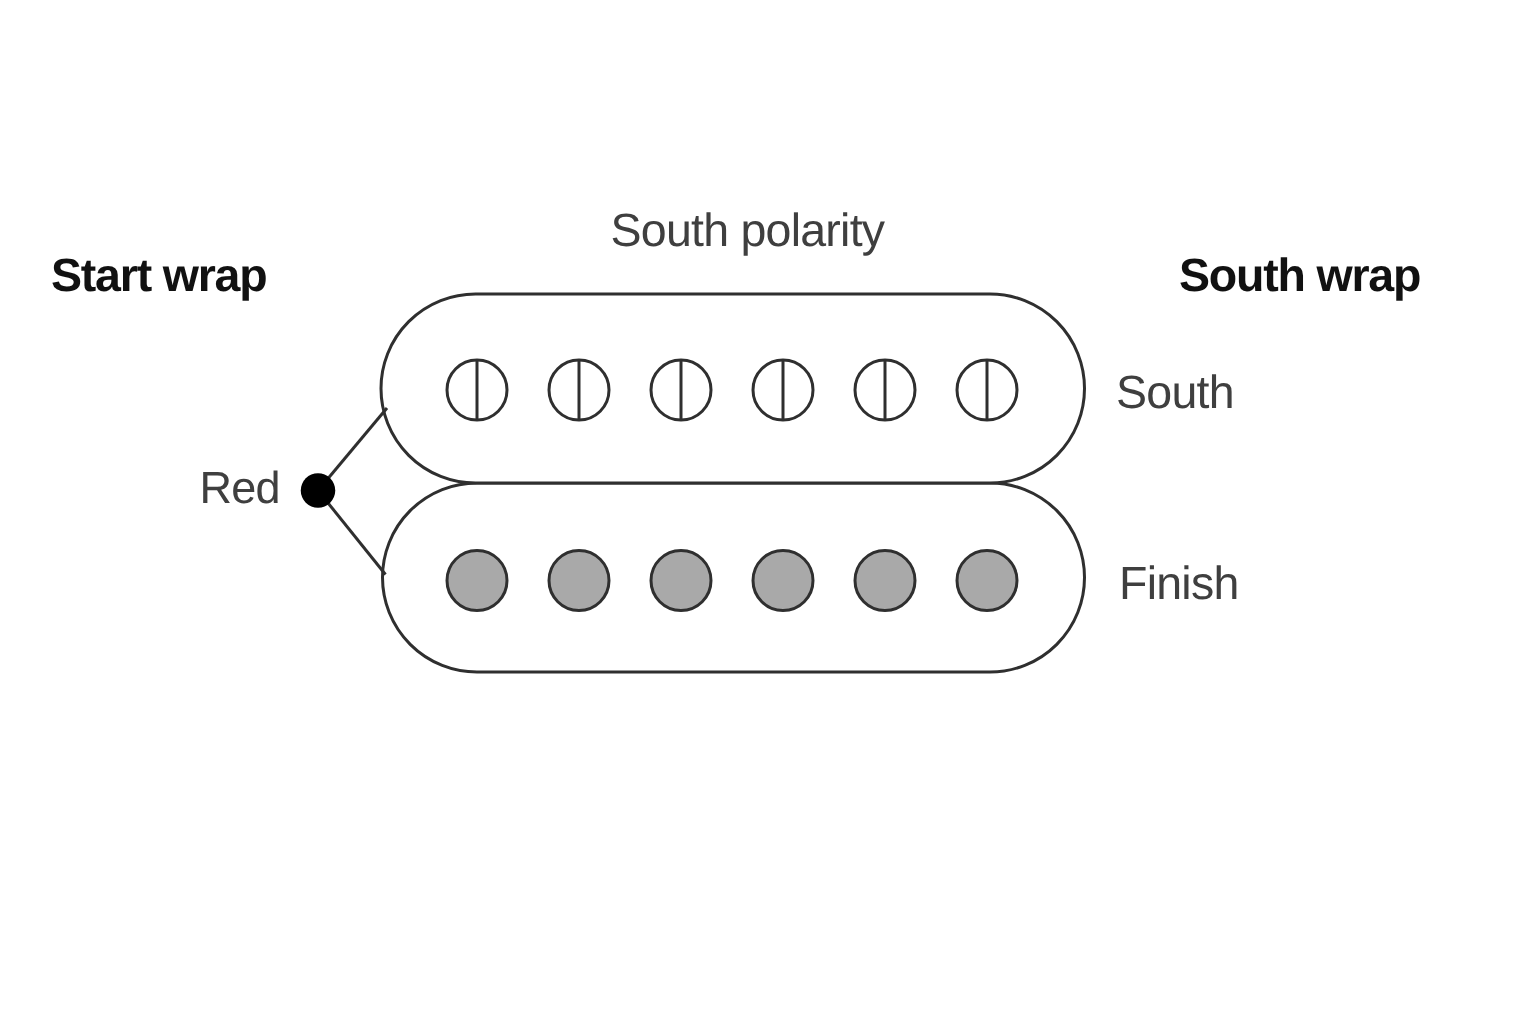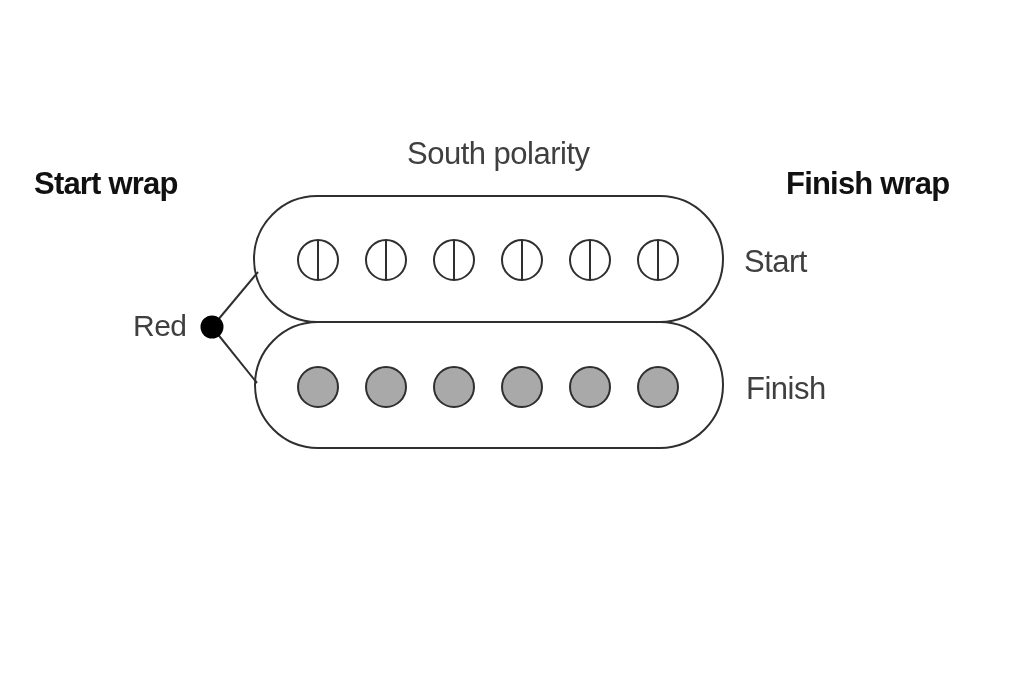--- a/index.html
+++ b/index.html
@@ -77,20 +77,20 @@
         <circle cx="522" cy="387" r="20" fill="#a9a9a9" stroke="#2f2f2f" stroke-width="2"></circle>
         <circle cx="590" cy="387" r="20" fill="#a9a9a9" stroke="#2f2f2f" stroke-width="2"></circle>
         <circle cx="658" cy="387" r="20" fill="#a9a9a9" stroke="#2f2f2f" stroke-width="2"></circle>
       </g>
   </svg>
 
   <div class="lbl bold" id="label-start-wrap">Start wrap</div>
 
   <div class="lbl" id="label-south-polarity">South polarity</div>
 
-  <div class="lbl bold" id="label-finish-wrap">Finish wrap</div>
+  <div class="lbl bold" id="label-finish-wrap">South wrap</div>
 
   <div class="lbl" id="label-red">Red</div>
 
-  <div class="lbl" id="label-white">Start</div>
+  <div class="lbl" id="label-white">South</div>
 
   <div class="lbl" id="label-black">Finish</div>
 </div>
 
 </body></html>

